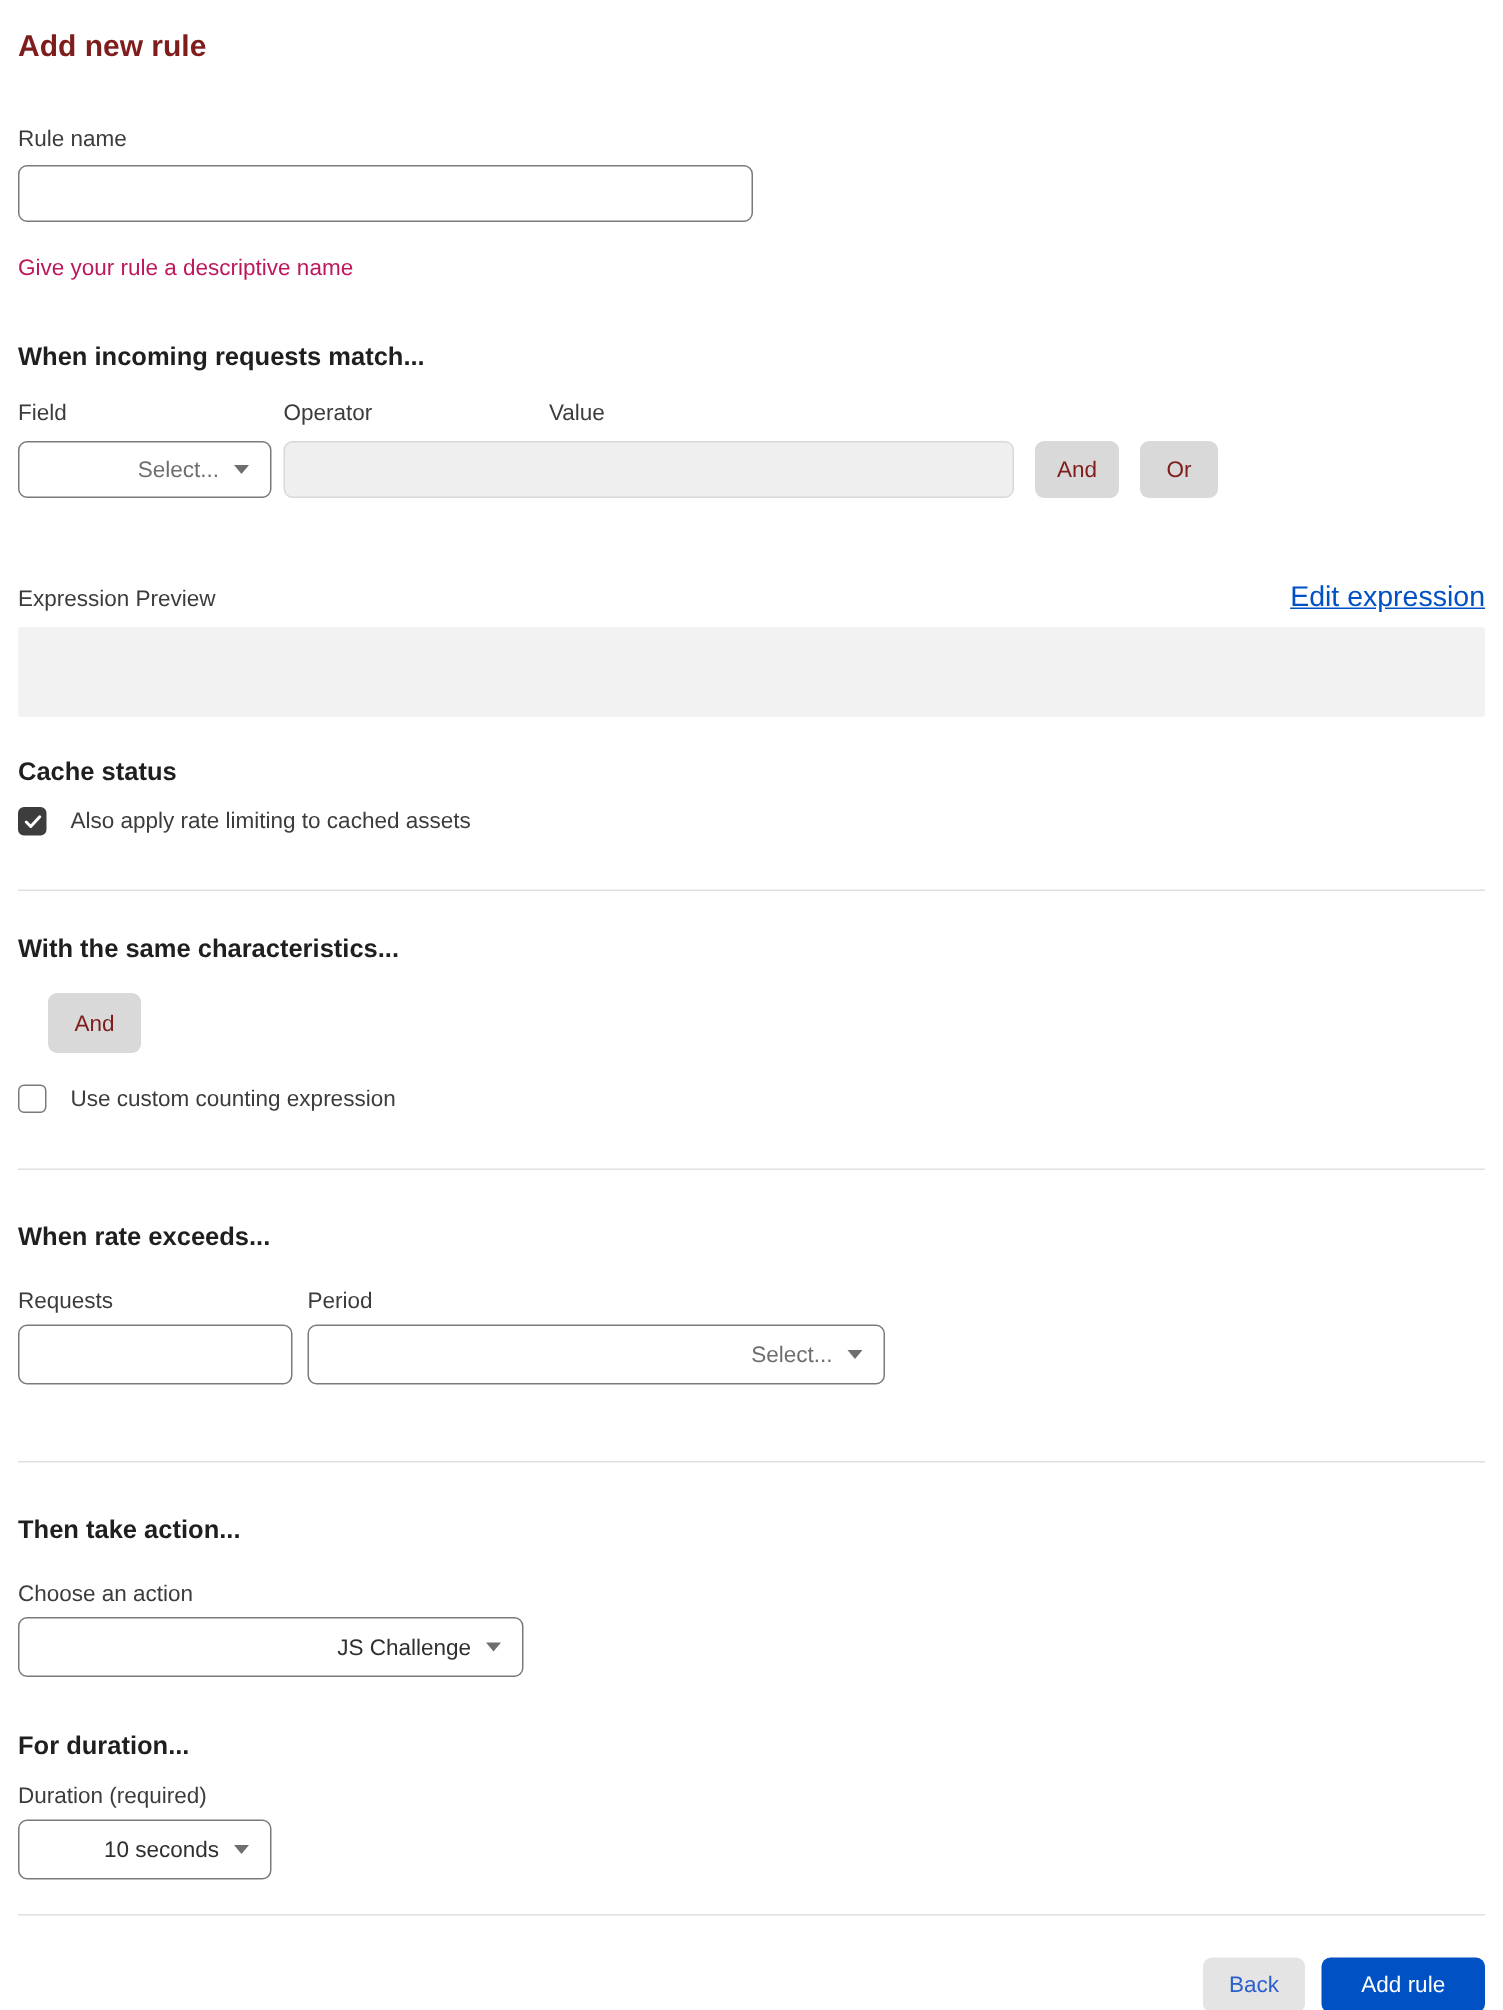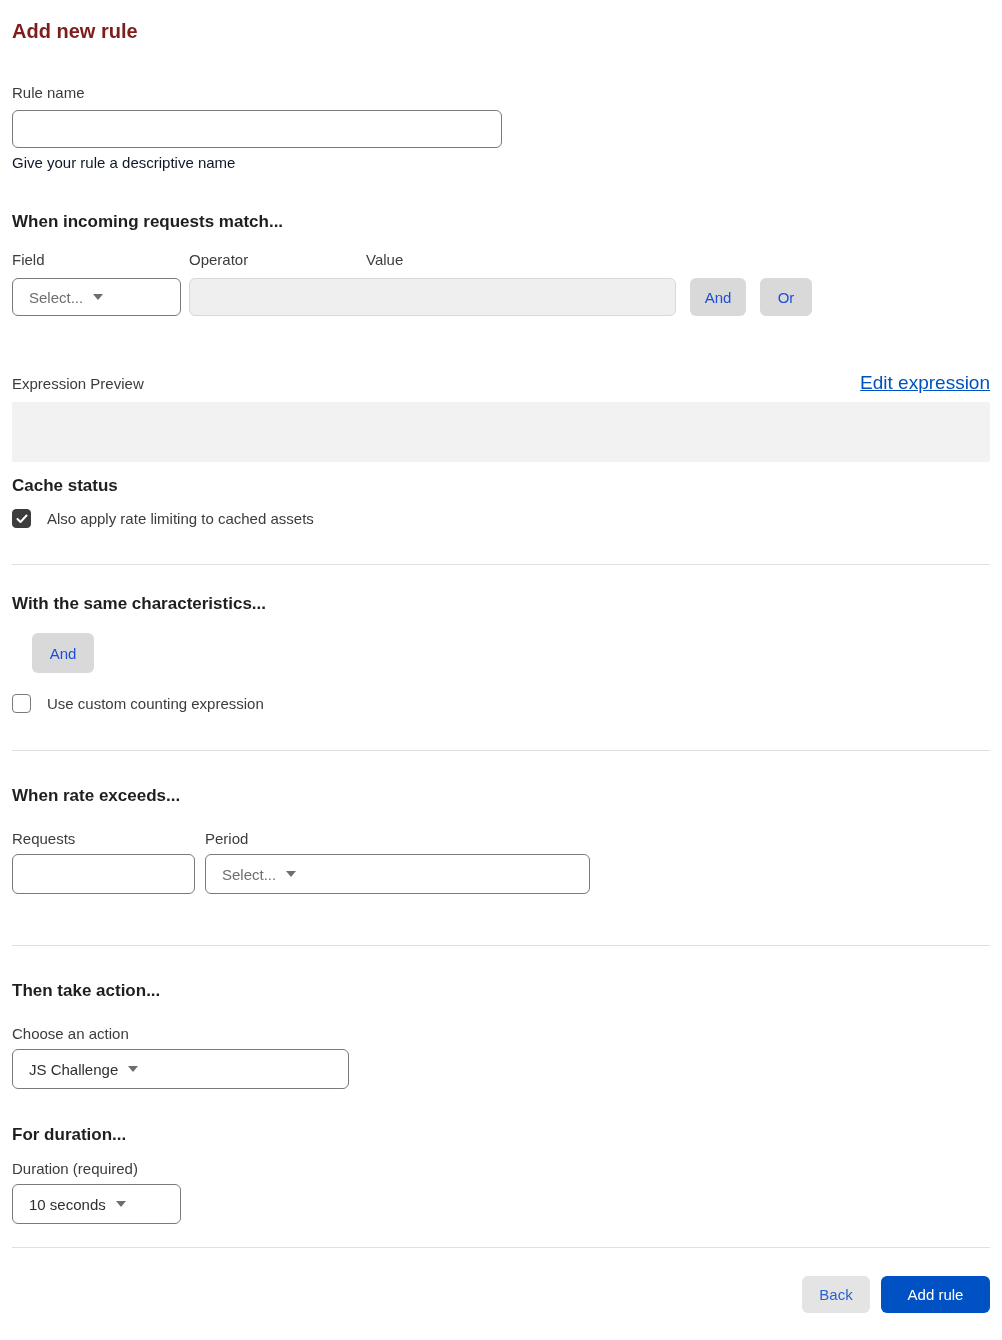--- a/index.html
+++ b/index.html
@@ -24,22 +24,22 @@
     color: #1f1f1f;
   }
   .field-label {
     font-size: 15px;
     line-height: 18px;
     color: #3c3c3c;
   }
   .helper-text {
     font-size: 15px;
     line-height: 18px;
-    color: #0f172a;
-    margin-top: 6px;
+    color: #be185d;
+    margin-top: 22px;
   }
 
   input.text-input {
     display: block;
     width: 490px;
     height: 38px;
     margin-top: 8px;
     border: 1px solid #7a7a7a;
     border-radius: 6px;
     padding: 0 12px;
@@ -51,21 +51,21 @@
   }
 
   
   .select {
     height: 38px;
     border: 1px solid #7a7a7a;
     border-radius: 6px;
     background: #ffffff;
     display: flex;
     align-items: center;
-    justify-content: flex-start;
+    justify-content: flex-end;
     padding: 0 14px 0 16px;
     font-size: 15px;
     color: #6e6e6e;
     cursor: pointer;
   }
   .select.tall { height: 40px; }
   .select .caret {
     width: 0; height: 0;
     border-left: 5px solid transparent;
     border-right: 5px solid transparent;
@@ -98,21 +98,21 @@
     align-items: center;
     justify-content: center;
     border: none;
     border-radius: 6px;
     font-size: 15px;
     font-family: inherit;
     cursor: pointer;
   }
   .btn-gray {
     background: #d9d9d9;
-    color: #1d4ed8;
+    color: #7f1d1d;
   }
   .btn-back {
     background: #e4e4e4;
     color: #2b5fce;
     width: 68px;
     height: 37px;
   }
   .btn-primary {
     background: #0051c3;
     color: #ffffff;
@@ -238,21 +238,21 @@
     <button class="btn btn-gray andor-and">And</button>
     <button class="btn btn-gray andor-or">Or</button>
   </div>
 
   <div class="preview-header">
     <div class="field-label">Expression Preview</div>
     <a class="link">Edit expression</a>
   </div>
   <div class="preview-box"></div>
 
-  <h2 class="section-title" style="margin-top:14px;">Cache status</h2>
+  <h2 class="section-title" style="margin-top:27px;">Cache status</h2>
   <div class="checkbox-row" style="margin-top:14px;">
     <span class="checkbox checked">
       <svg width="12" height="10" viewBox="0 0 12 10">
           <polyline points="1.5,5 4.5,8 10.5,1.5" fill="none" stroke="#ffffff" stroke-width="2" stroke-linecap="round" stroke-linejoin="round"></polyline>
         </svg>
     </span>
     <span class="checkbox-label">Also apply rate limiting to cached assets</span>
   </div>
 
   <hr class="divider" style="margin-top:36px;">

